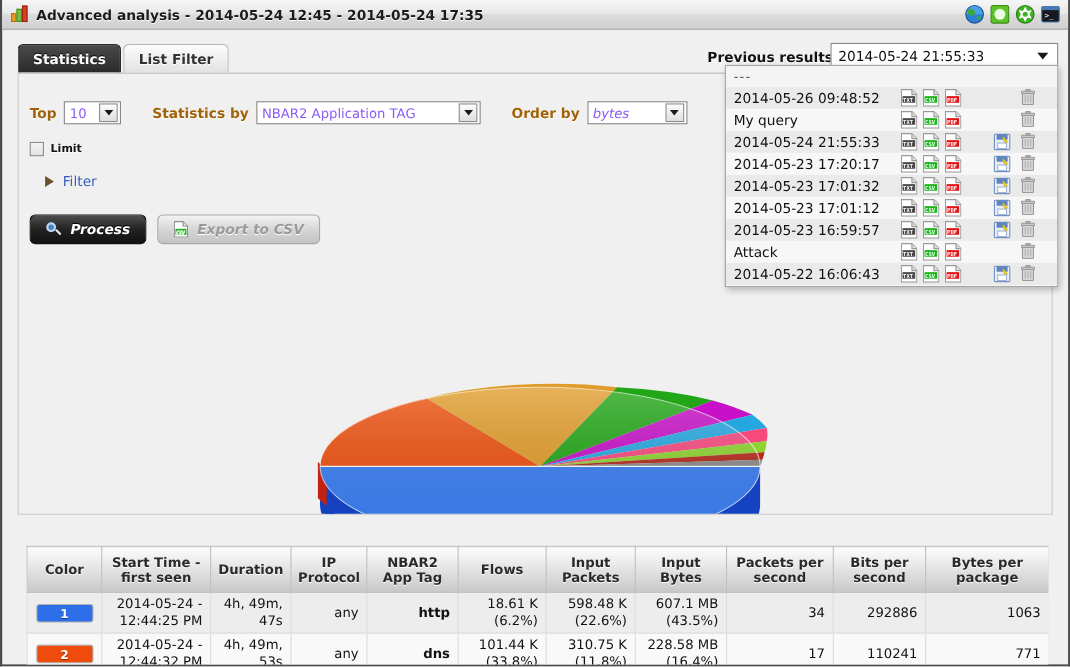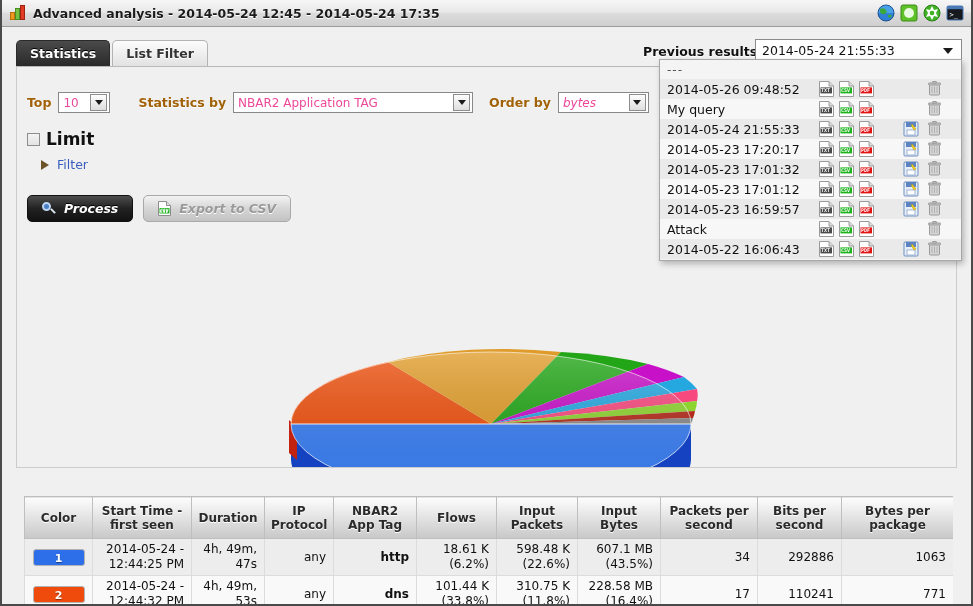--- a/index.html
+++ b/index.html
@@ -84,44 +84,44 @@
     border-top: 1px solid #b8b8b8;
   }
 
   
   .controls { position: absolute; left: 10px; top: 25px; display: flex; align-items: center; }
   .ctl-label { font-size: 12.5px; font-weight: bold; color: #a16207; text-shadow: 0 1px 0 #fff; margin-right: 7px;}
   .select {
     height: 21px; background: #ffffff;
     border: 1px solid #888888;
     display: flex; align-items: center;
-    font-size: 12px; color: #ec4899;
+    font-size: 12px; color: #8b5cf6;
     padding-left: 4px; position: relative;
     cursor: default;
   }
   .select .sv { flex: 1; white-space: nowrap; overflow: hidden; }
   .arrow-btn {
     width: 17px; height: 17px; margin: 1px 2px 1px 2px;
     background: linear-gradient(to bottom,#fdfdfd,#dedede);
     border: 1px solid #8d8d8d;
     display: flex; align-items: center; justify-content: center;
     flex: 0 0 auto;
   }
   .caret { width:0;height:0;border-left:4px solid transparent;border-right:4px solid transparent;border-top:5px solid #1a1a1a; }
   .sel-top { width: 52px; margin-right: 28px; }
-  .sel-stats { width: 240px; margin-right: 16px; }
+  .sel-stats { width: 204px; margin-right: 28px; }
   .sel-order { width: 91px; font-style: italic; }
 
   .limitrow { position: absolute; left: 10px; top: 62px; display: flex; align-items: center; }
   .chk {
     width: 13px; height: 13px;
     background: linear-gradient(to bottom,#f3f3f3,#e3e3e3);
     border: 1px solid #8d8d8d; margin-right: 6px;
   }
-  .limitlab { font-size: 17px; font-weight: bold; color: #111; text-shadow: 0 1px 0 #fff; }
+  .limitlab { font-size: 10px; font-weight: bold; color: #111; text-shadow: 0 1px 0 #fff; }
 
   .filterrow { position: absolute; left: 24px; top: 90px; display:flex; align-items:center; cursor: default;}
   .tri { width:0;height:0;border-top:5px solid transparent;border-bottom:5px solid transparent;border-left:8px solid #6b5228; margin-right: 8px;}
   .filterlink { font-size: 12.5px; color: #3a5fbe; }
 
   
   .btnrow { position: absolute; left: 10px; top: 128px; display: flex; align-items: center; gap: 10px;}
   .btn {
     height: 27px; border-radius: 5px;
     display: flex; align-items: center; gap: 8px;

